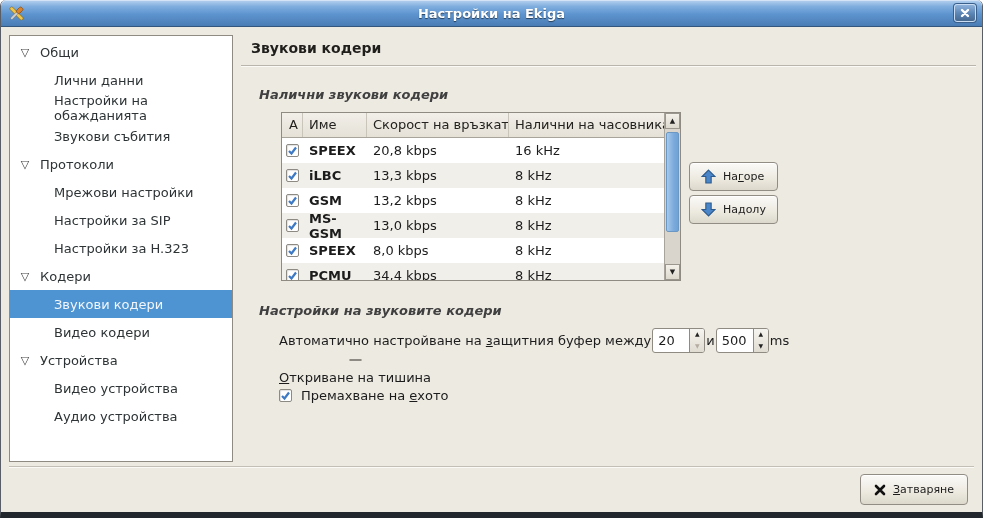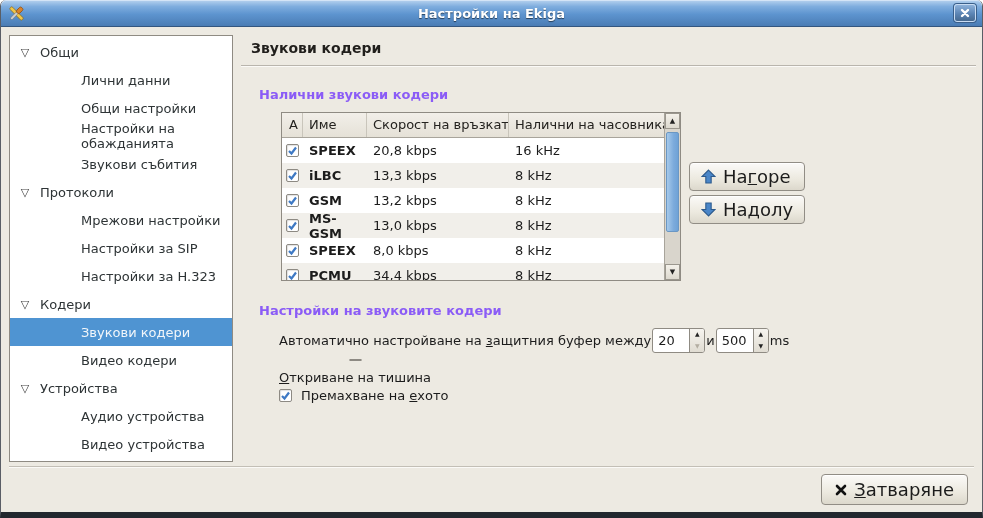--- a/index.html
+++ b/index.html
@@ -37,27 +37,27 @@
   
   .content { position:relative; height:485px; }
 
   
   .sidebar {
     position:absolute; left:8px; top:8px; width:224px; height:427px;
     background:#fff; border:1px solid #8f8b83; overflow:hidden; padding-top:2px;
   }
   .tree-item { height:28px; display:flex; align-items:center; color:#2e3436; }
   .tree-item .expander { width:14px; margin-left:8px; margin-right:8px; font-size:11px; color:#444; text-align:center; }
-  .tree-item.level1 { padding-left:71px; }
+  .tree-item.level1 { padding-left:44px; }
   .tree-item.selected { background:#4f94d2; color:#f2f6fa; }
 
   
   .main { position:absolute; left:240px; top:8px; width:735px; height:427px; }
   .page-title { padding:5px 10px 9px 10px; font-weight:bold; font-size:14px; color:#211f1c; border-bottom:1px solid #b9b5ad; box-shadow:0 1px 0 #fbfaf7; }
-  .sec-title { position:absolute; left:18px; font-weight:bold; color:#8b5cf6; }
+  .sec-title { position:absolute; left:18px; font-weight:bold; color:#404040;font-style:italic; }
   .sec1-title { top:52px; }
   .sec2-title { top:268px; }
 
   
   .table-frame {
     position:absolute; left:40px; top:77px; width:400px; height:169px;
     border:1px solid #8f8b83; background:#fff; display:flex; overflow:hidden;
   }
   .table-main { flex:1; display:flex; flex-direction:column; overflow:hidden; }
   .table-header { display:flex; height:25px; flex:none; background:linear-gradient(#f2efe9,#e5e1d7); border-bottom:1px solid #a8a49b; }
@@ -85,21 +85,21 @@
   .scrollbar { width:16px; flex:none; border-left:1px solid #a8a49b; background:#d9d5cc; display:flex; flex-direction:column; }
   .sb-btn { height:16px; flex:none; background:linear-gradient(#f4f1ea,#ddd9cf); border:1px solid #9b978e; font-size:7px; color:#222; display:flex; align-items:center; justify-content:center; }
   .sb-thumb { height:100px; margin:3px 1px 0 1px; background:linear-gradient(90deg,#a6c9ea,#7cabdc 60%,#6fa2d6); border:1px solid #6a97c4; border-radius:2px; }
   .sb-fill { flex:1; }
 
   
   .side-buttons { position:absolute; left:448px; top:127px; display:flex; flex-direction:column; gap:4px; }
   .gtk-btn {
     display:flex; align-items:center; gap:7px; height:29px; padding:0 11px;
     background:linear-gradient(#fbfaf8,#ece9df 60%,#dcd8cc);
-    border:1px solid #918d85; border-radius:4px; font-size:18px; color:#1c1c1c; cursor:default;
+    border:1px solid #918d85; border-radius:4px; font-size:11px; color:#1c1c1c; cursor:default;
     box-shadow:inset 0 1px 0 #fff;
   }
   .mnemonic { text-decoration:underline; }
 
   
   .jitter-row { position:absolute; left:38px; top:292px; height:26px; display:flex; align-items:center; gap:1px; }
   .spin { width:53px; height:25px; border:1px solid #8f8b83; border-radius:3px; background:#fff; display:flex; overflow:hidden; }
   .spin-value { flex:1; padding:4px 0 0 5px; font-size:13px; }
   .spin-steppers { width:15px; flex:none; border-left:1px solid #8f8b83; display:flex; flex-direction:column; background:linear-gradient(#f6f4ef,#e0dcd2); }
   .spin-arrow { flex:1; font-size:6px; line-height:1; display:flex; align-items:center; justify-content:center; color:#222; }
@@ -143,23 +143,20 @@
 
     <div class="sidebar">
       <div class="tree-item level0">
         <span class="expander">▽</span>
         <span>Общи</span>
       </div>
       <div class="tree-item level1">
         <span>Лични данни</span>
       </div>
       <div class="tree-item level1">
-        <span>Общи настройки</span>
-      </div>
-      <div class="tree-item level1">
         <span>Настройки на обажданията</span>
       </div>
       <div class="tree-item level1">
         <span>Звукови събития</span>
       </div>
       <div class="tree-item level0">
         <span class="expander">▽</span>
         <span>Протоколи</span>
       </div>
       <div class="tree-item level1">
@@ -179,24 +176,24 @@
         <span>Звукови кодери</span>
       </div>
       <div class="tree-item level1">
         <span>Видео кодери</span>
       </div>
       <div class="tree-item level0">
         <span class="expander">▽</span>
         <span>Устройства</span>
       </div>
       <div class="tree-item level1">
+        <span>Видео устройства</span>
+      </div>
+      <div class="tree-item level1">
         <span>Аудио устройства</span>
-      </div>
-      <div class="tree-item level1">
-        <span>Видео устройства</span>
       </div>
     </div>
 
     <div class="main">
       <div class="page-title">Звукови кодери</div>
 
       <div class="sec-title sec1-title">Налични звукови кодери</div>
 
       <div class="table-frame">
         <div class="table-main">

